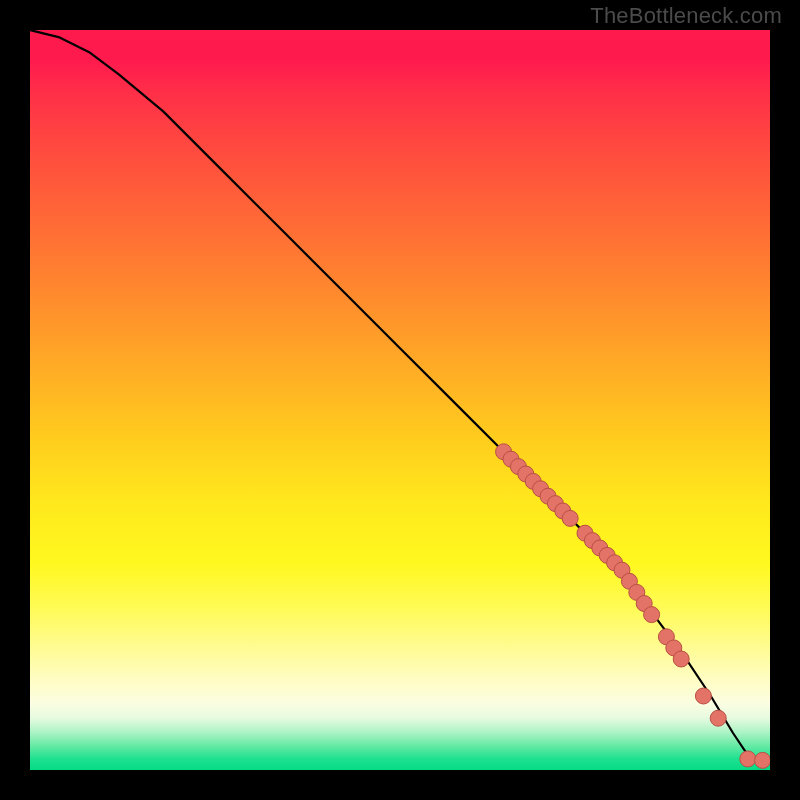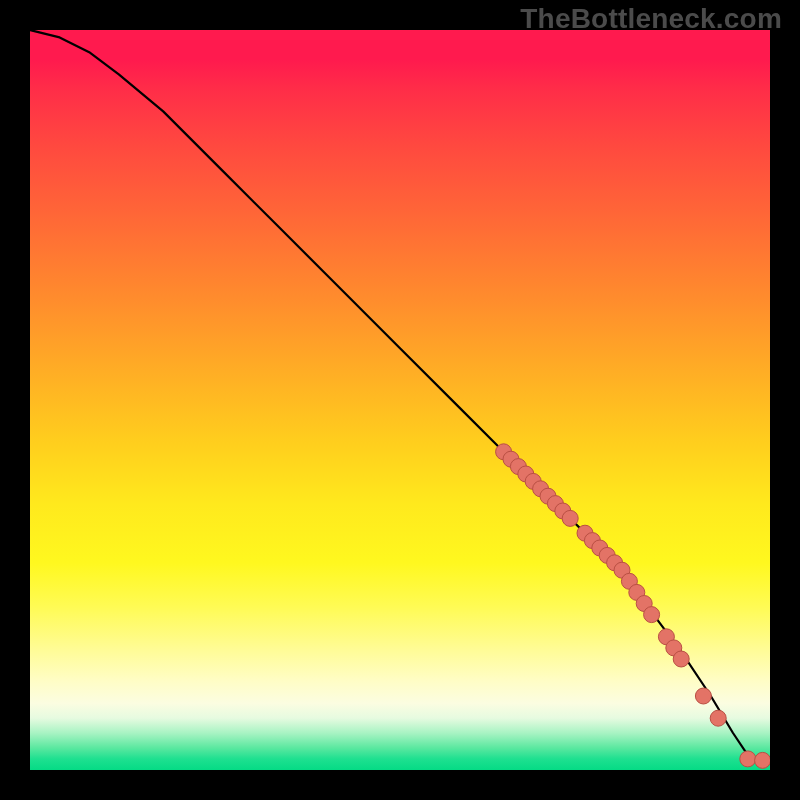--- a/index.html
+++ b/index.html
@@ -17,22 +17,22 @@
     left: 0;
     width: 800px;
     height: 800px;
     background: #000;
   }
   .watermark {
     position: absolute;
     top: 3px;
     right: 18px;
     color: #4b4b4b;
-    font-size: 28px;
-    font-weight: 700;
+    font-size: 22px;
+    font-weight: 400;
     letter-spacing: 0.2px;
     z-index: 20;
   }
   .plot {
     position: absolute;
     left: 30px;
     top: 30px;
     width: 740px;
     height: 740px;
     z-index: 5;

